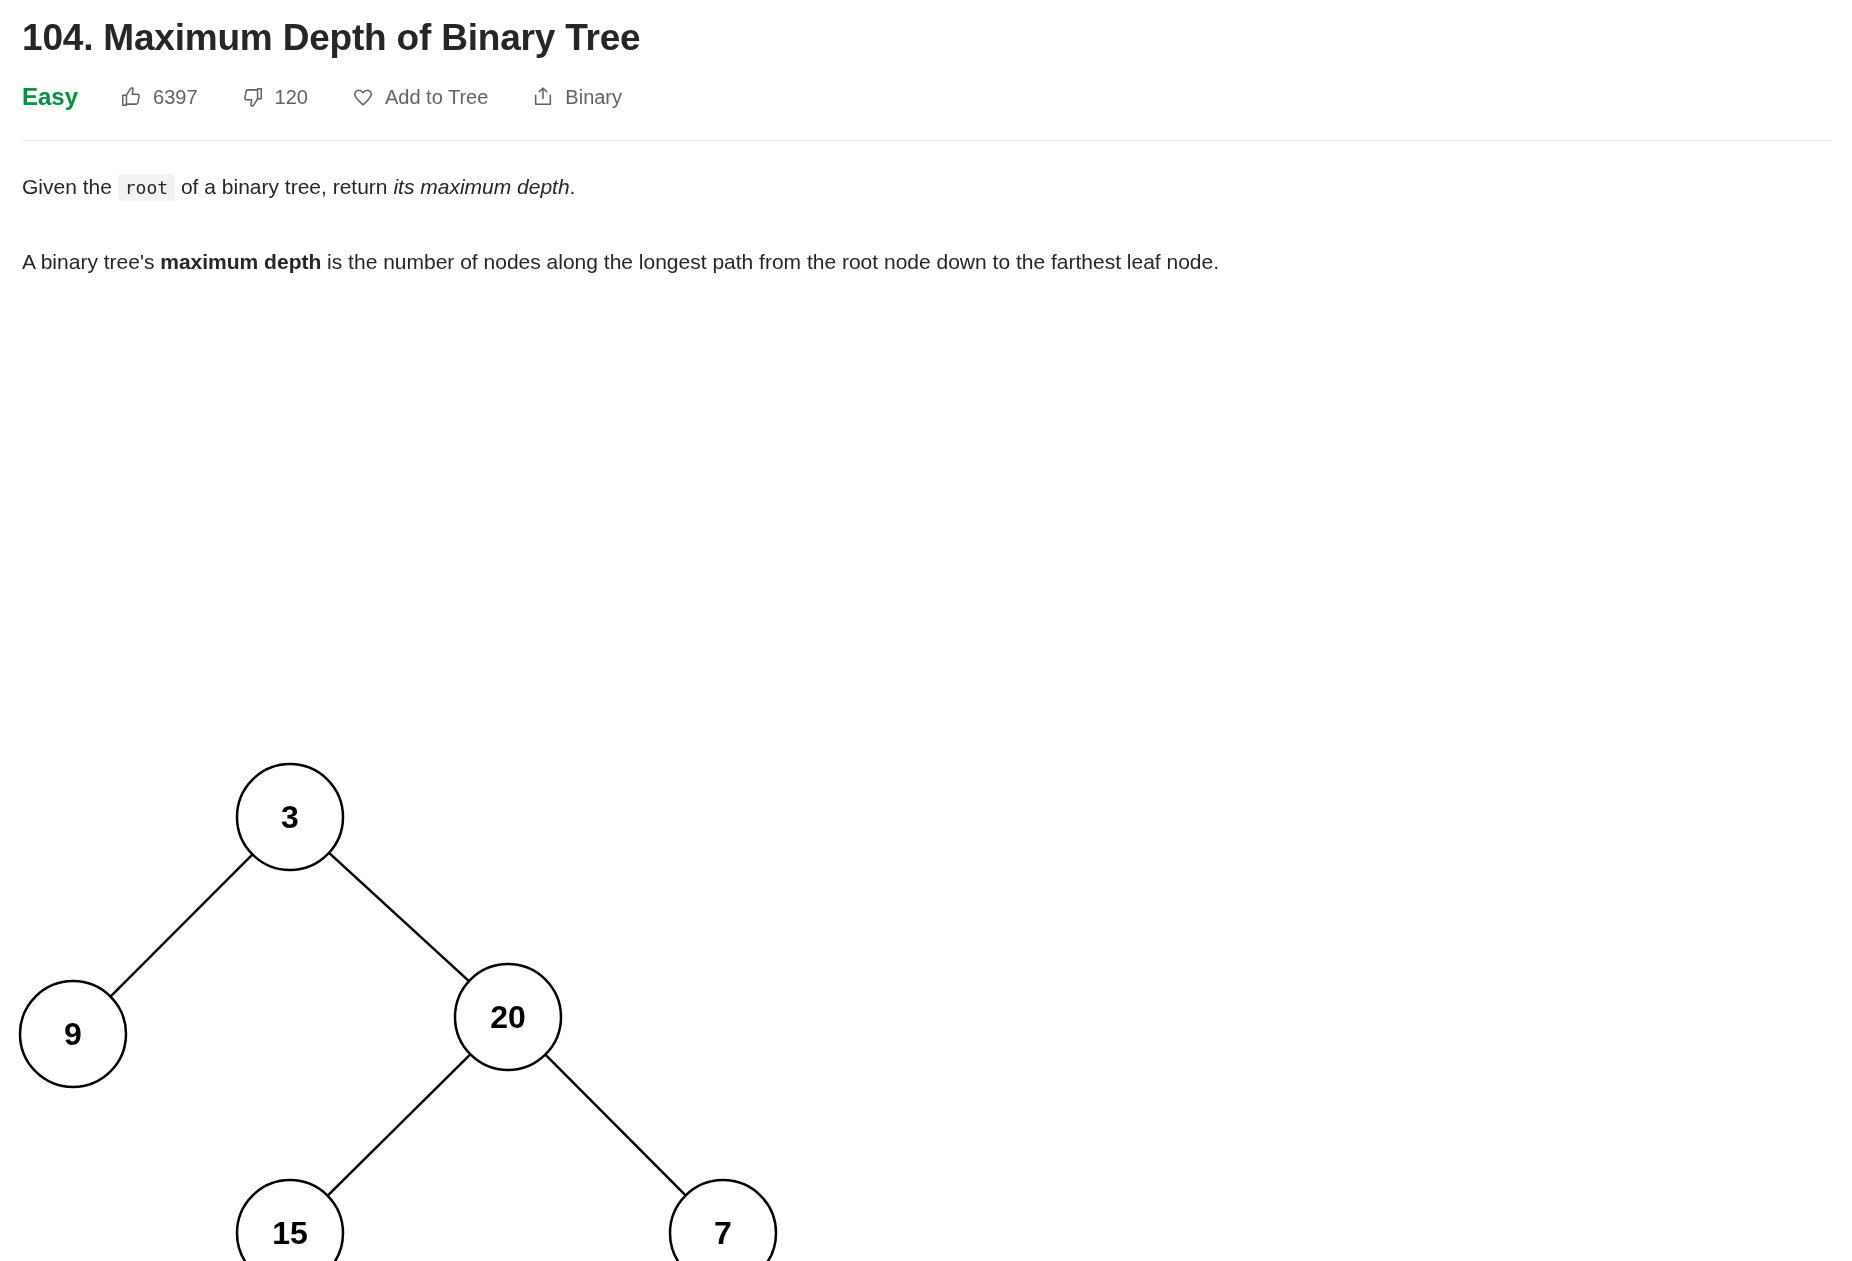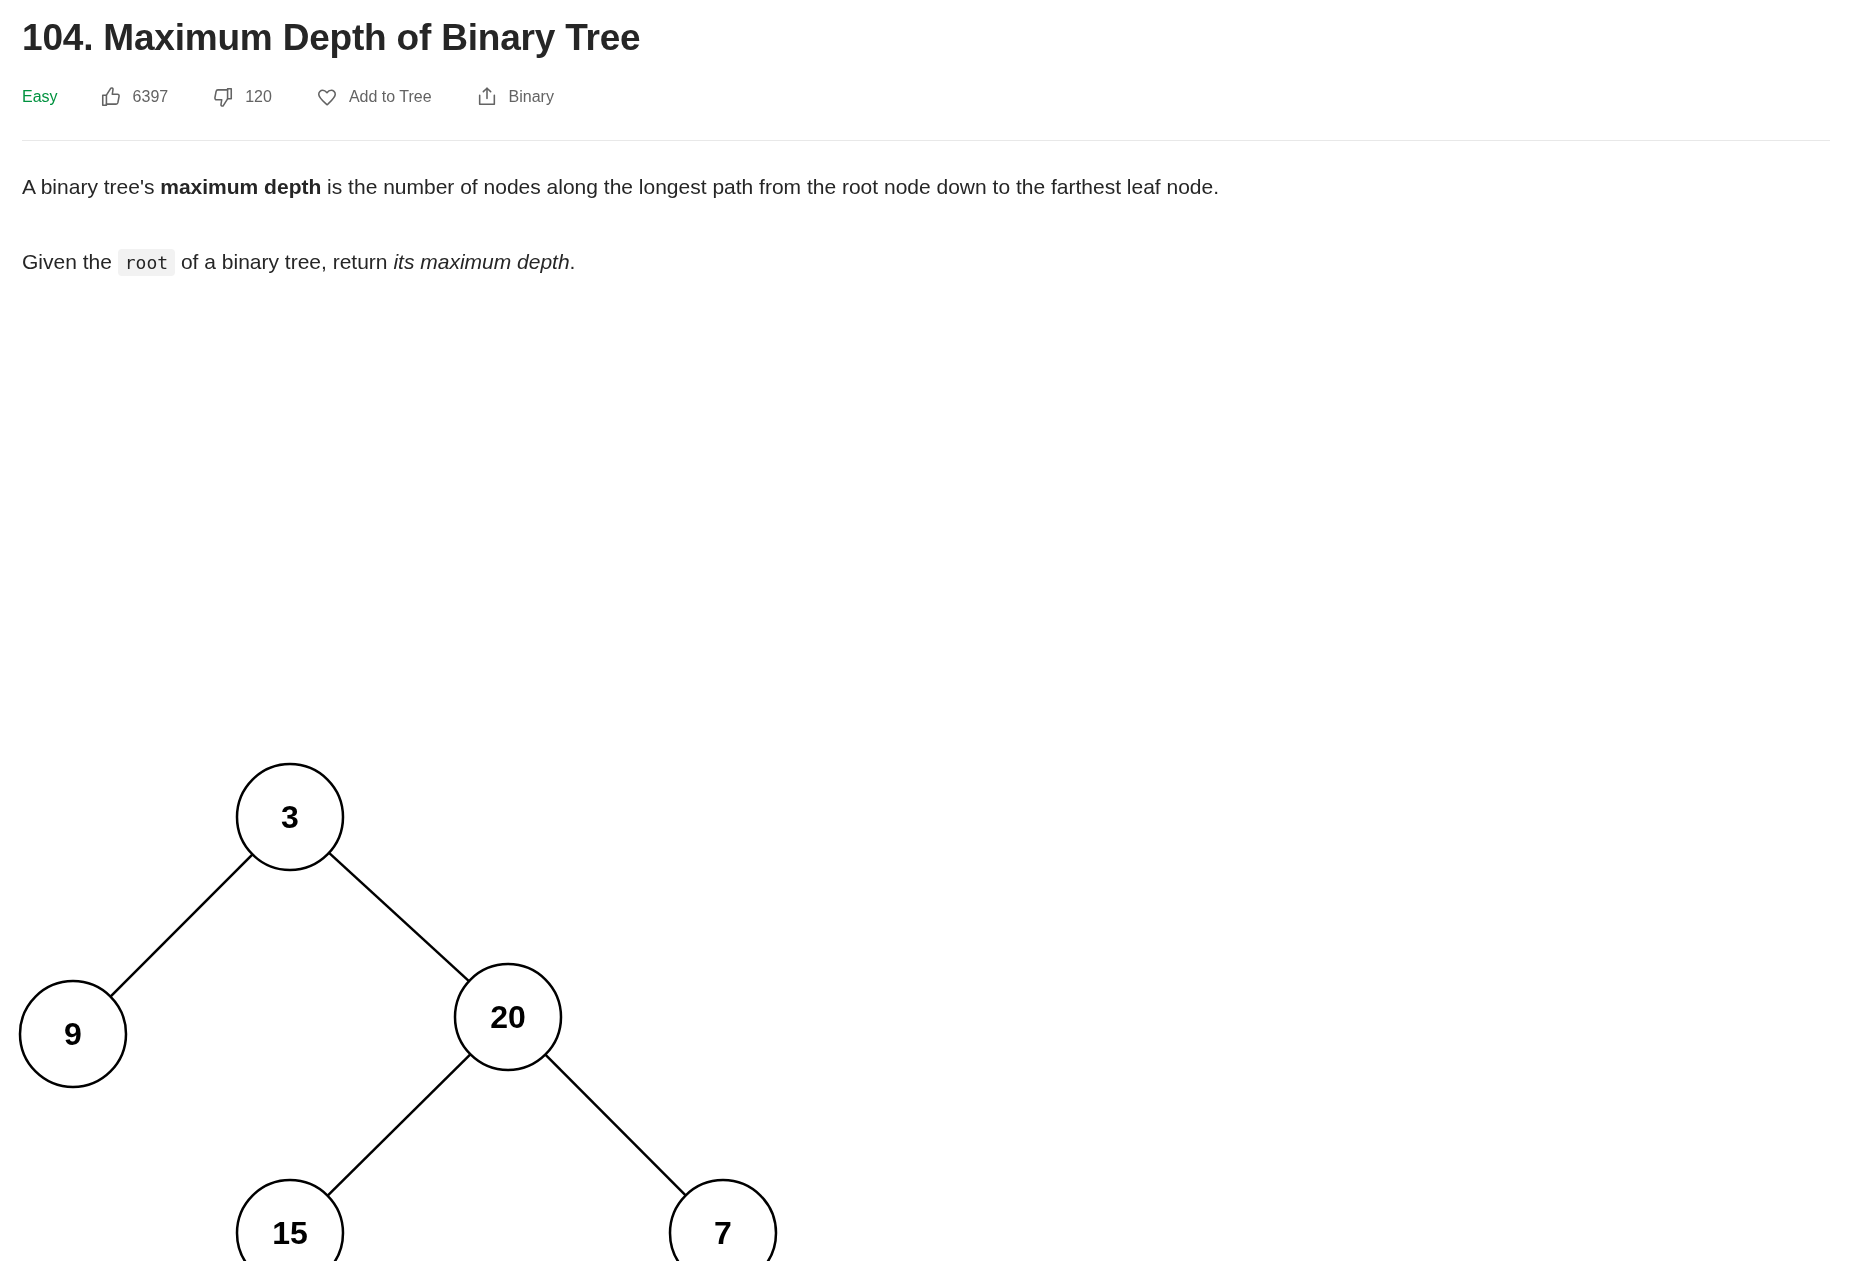--- a/index.html
+++ b/index.html
@@ -29,30 +29,30 @@
   }
   .meta-row {
     display: flex;
     align-items: center;
     gap: 0px;
     margin-top: 22px;
     height: 34px;
   }
   .difficulty {
     color: #00923f;
-    font-size: 16px;
-    font-weight: 400;
+    font-size: 24px;
+    font-weight: 700;
     margin-right: 42px;
   }
   .meta-item {
     display: flex;
     align-items: center;
     gap: 11px;
     color: #636363;
-    font-size: 16px;
+    font-size: 20px;
     margin-right: 44px;
     cursor: pointer;
   }
   .meta-item svg { display: block; }
   .divider {
     border: none;
     border-top: 1px solid #e8e8e8;
     margin: 26px 0 0 0;
     width: 100%;
   }
@@ -130,23 +130,23 @@
           <path d="M8 6.2l4-3.7 4 3.7"></path>
         </svg>
       </span>
       <span>Binary</span>
     </div>
   </div>
 
   <hr class="divider">
 
   <div class="content">
+    <p class="desc"><span>Given the </span><code class="inline">root</code><span> of a binary tree, return </span><em class="italic">its maximum depth</em><span>.</span></p>
+
     <p class="desc"><span>A binary tree's </span><strong class="bold">maximum depth</strong><span> is the number of nodes along the longest path from the root node down to the farthest leaf node.</span></p>
-
-    <p class="desc"><span>Given the </span><code class="inline">root</code><span> of a binary tree, return </span><em class="italic">its maximum depth</em><span>.</span></p>
 
 
     <div class="figure">
       <svg id="tree-svg" width="900" height="1000" viewBox="0 0 900 1000">
           <line x1="252.52334059711296" y1="534.476659402887" x2="110.47665940288702" y2="676.523340597113" stroke="#000000" stroke-width="2.5"></line>
           <line x1="329.05429338637384" y1="532.8296269599759" x2="468.94570661362616" y2="661.1703730400241" stroke="#000000" stroke-width="2.5"></line>
           <line x1="470.3510368593229" y1="734.3035598091112" x2="327.6489631406771" y2="875.6964401908888" stroke="#000000" stroke-width="2.5"></line>
           <line x1="545.3896059579741" y1="734.5635111019647" x2="685.6103940420259" y2="875.4364888980353" stroke="#000000" stroke-width="2.5"></line>
           <g>
             <circle cx="290" cy="497" r="53" fill="#ffffff" stroke="#000000" stroke-width="2.5"></circle>

